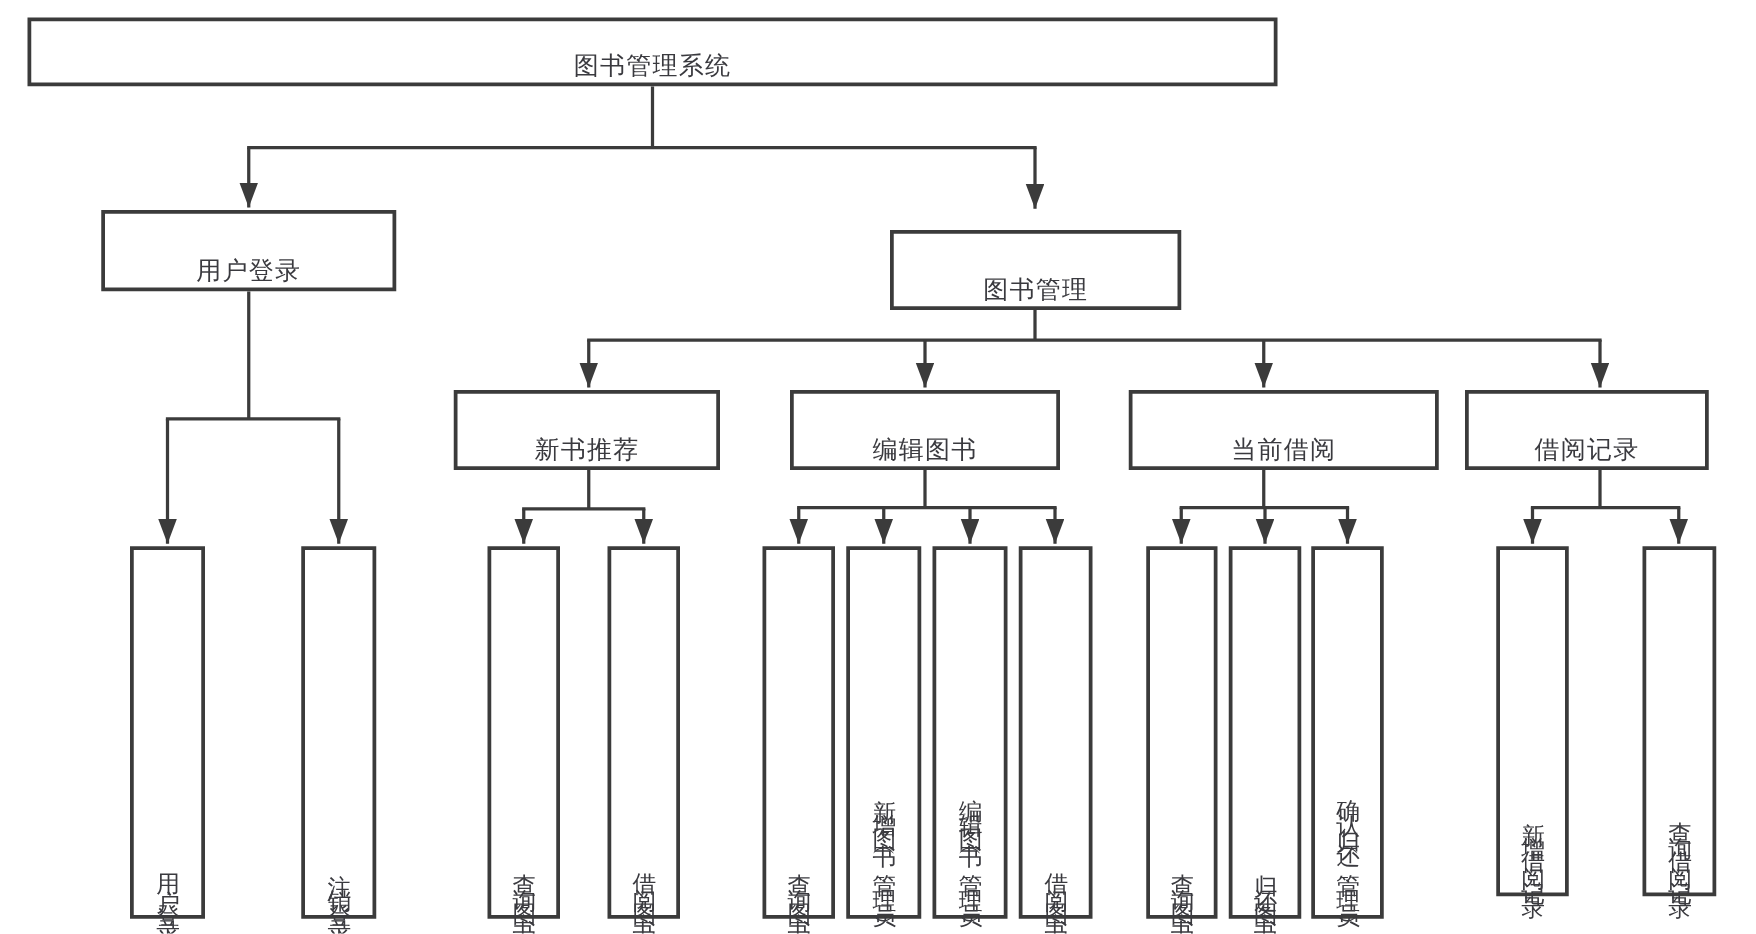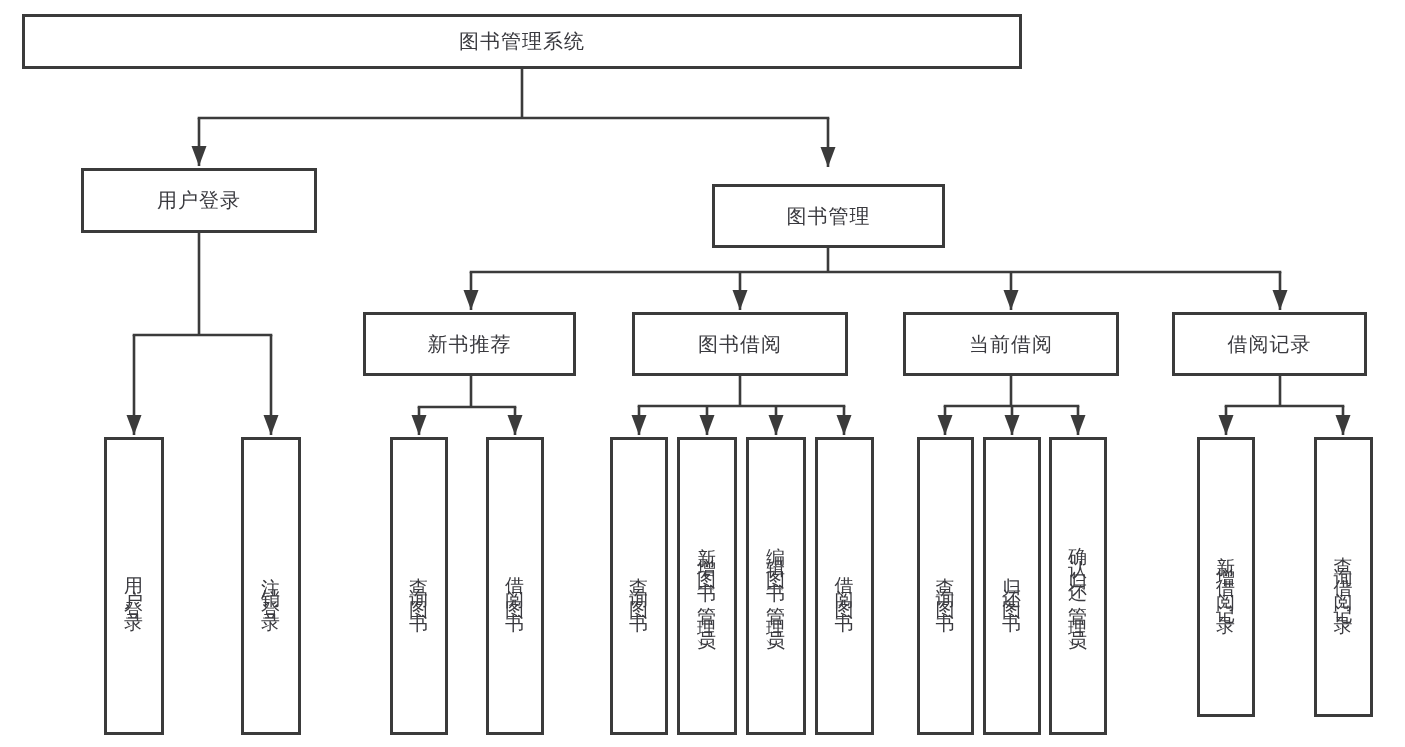--- a/index.html
+++ b/index.html
@@ -20,41 +20,41 @@
     left: 0; top: 0;
     width: 1405px; height: 747px;
     pointer-events: none;
   }
   .node {
     position: absolute;
     box-sizing: border-box;
     background: #ffffff;
     border: 3px solid #3b3b3b;
     display: flex;
-    align-items: center;
+    align-items: flex-end;
     justify-content: center;
     color: #3a3a3f;
     z-index: 2;
   }
   .h-node { font-size: 20px; letter-spacing: 1px; }
   .v-node .v-text {
     writing-mode: vertical-rl;
     text-orientation: mixed;
     font-size: 19px;
     letter-spacing: 12px;
     line-height: 1;
     color: #3a3a3f;
   }
   
   #box-root            { left: 22px;   top: 14px;  width: 1000px; height: 55px; }
   #box-user-login      { left: 81px;   top: 168px; width: 236px;  height: 65px; }
   #box-book-mgmt       { left: 712px;  top: 184px; width: 233px;  height: 64px; }
   #box-new-book        { left: 363px;  top: 312px; width: 213px;  height: 64px; }
   #box-book-borrow     { left: 632px;  top: 312px; width: 216px;  height: 64px; }
-  #box-current-borrow  { left: 903px;  top: 312px; width: 216px;  height: 64px; }
+  #box-current-borrow  { left: 903px;  top: 312px; width: 248px;  height: 64px; }
   #box-borrow-record   { left: 1172px; top: 312px; width: 195px;  height: 64px; }
   
   .v-node { top: 437px; width: 60px; height: 298px; }
   #leaf-user-login     { left: 104px; }
   #leaf-logout         { left: 241px; }
   #leaf-nb-query       { left: 390px;  width: 58px; }
   #leaf-nb-borrow      { left: 486px;  width: 58px; }
   #leaf-bb-query       { left: 610px;  width: 58px; }
   #leaf-bb-add         { left: 677px;  width: 60px; }
   #leaf-bb-edit        { left: 746px;  width: 60px; }
@@ -139,21 +139,21 @@
     <span>用户登录</span>
   </div>
   <div class="node h-node" id="box-book-mgmt">
     <span>图书管理</span>
   </div>
 
   <div class="node h-node" id="box-new-book">
     <span>新书推荐</span>
   </div>
   <div class="node h-node" id="box-book-borrow">
-    <span>图书借阅</span>
+    <span>编辑图书</span>
   </div>
   <div class="node h-node" id="box-current-borrow">
     <span>当前借阅</span>
   </div>
   <div class="node h-node" id="box-borrow-record">
     <span>借阅记录</span>
   </div>
 
   <div class="node v-node" id="leaf-user-login">
     <span class="v-text">用户登录</span>

